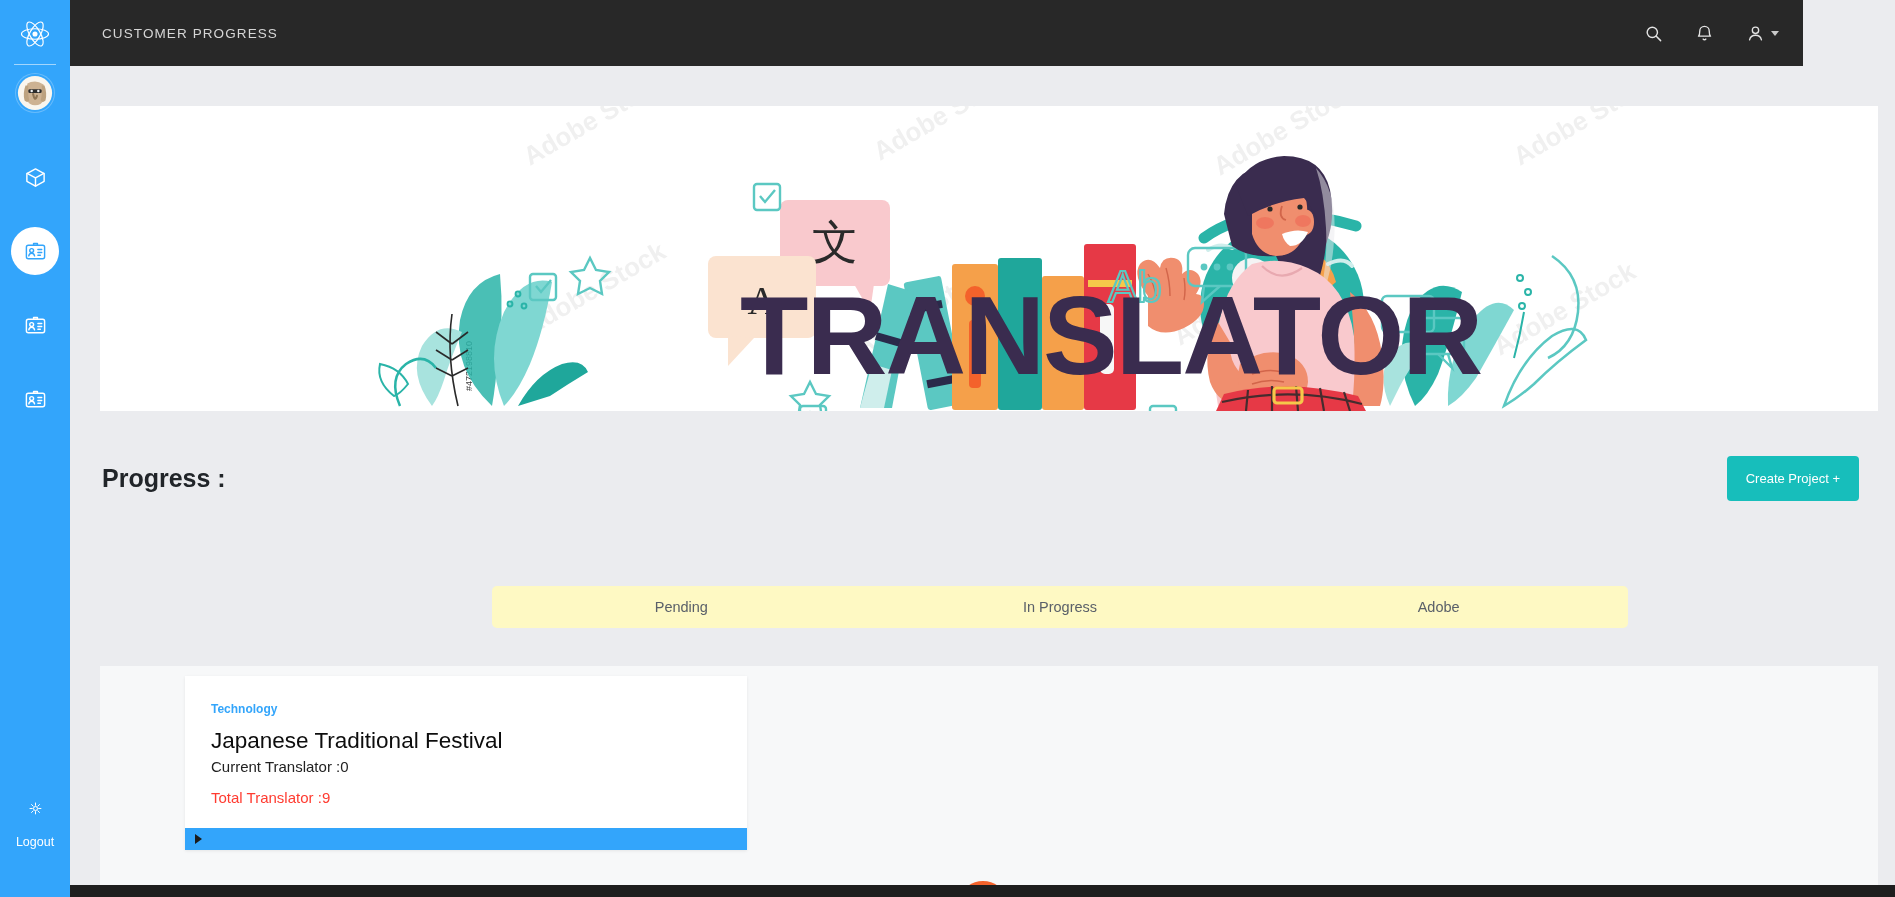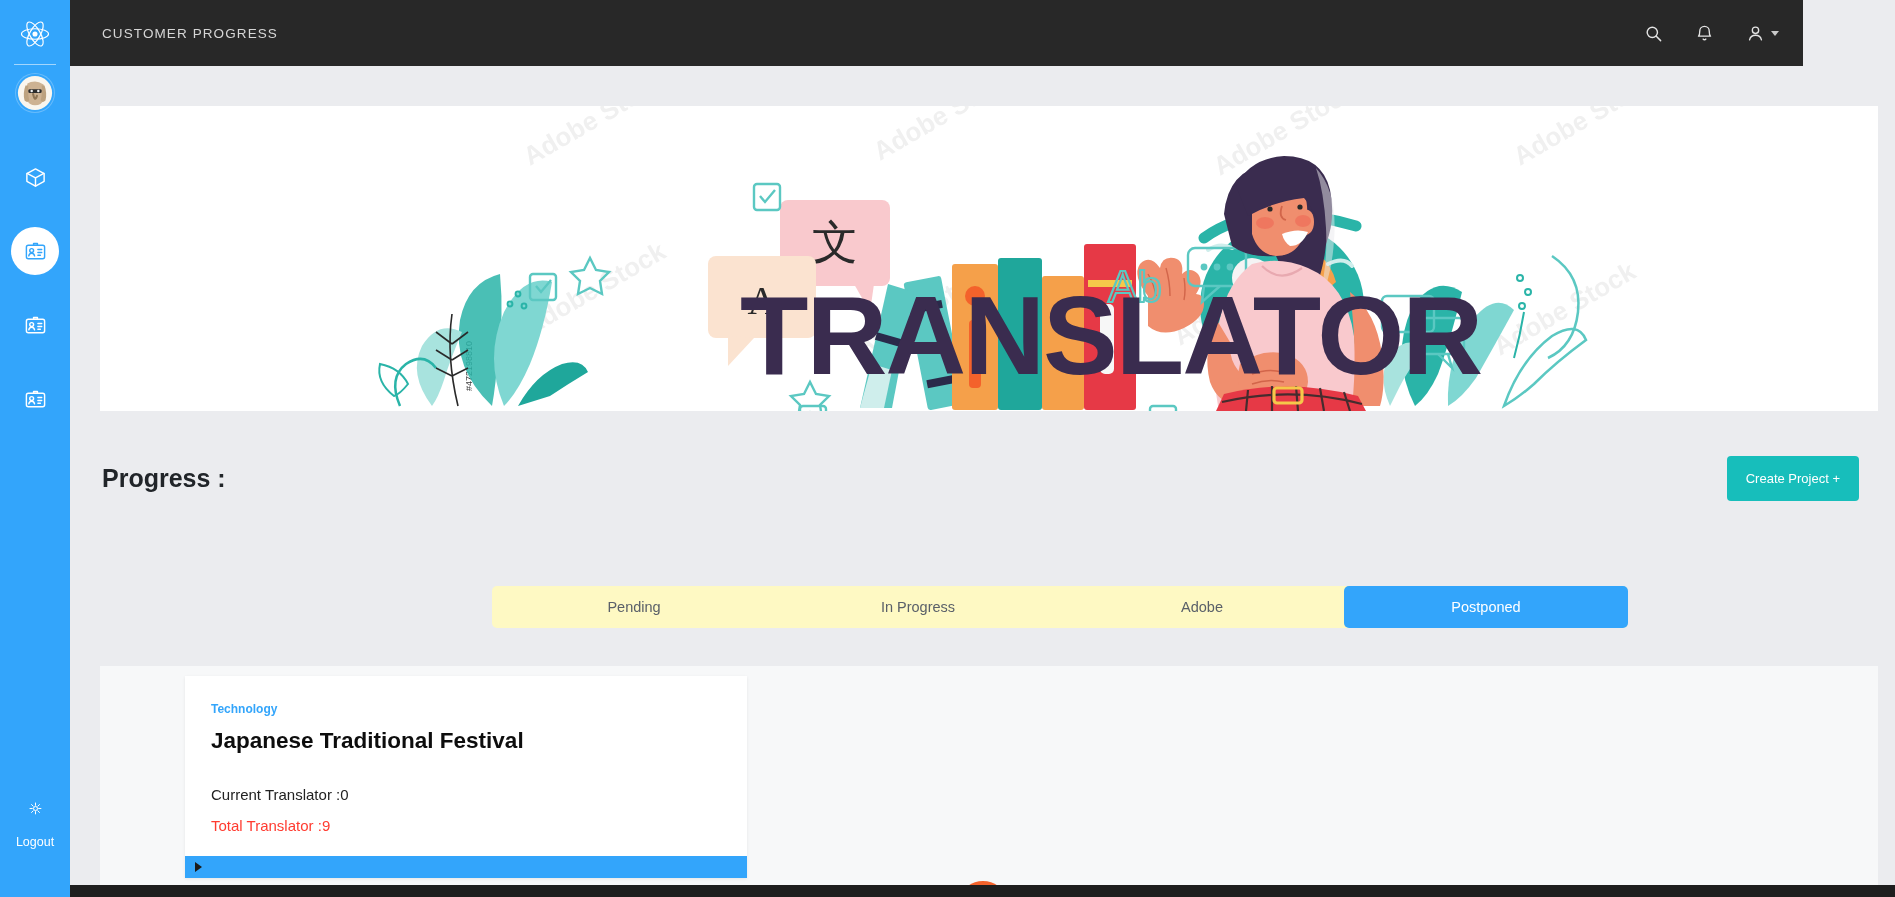--- a/index.html
+++ b/index.html
@@ -123,21 +123,21 @@
     width: 1778px; height: 231px;
     background: #f7f8f9;
   }
   #proj-card {
     position: absolute; left: 85px; top: 10px;
     width: 562px; background: #ffffff;
     box-shadow: 0 1px 3px rgba(0,0,0,.08);
   }
   .card-body { padding: 26px 26px 22px 26px; }
   .card-cat { color: #33a5fb; font-size: 12px; font-weight: bold; margin-bottom: 12px; }
-  .card-title { color: #0d0d0d; font-size: 22.5px; font-weight: bold; margin-bottom: 32px; }
+  .card-title { color: #0d0d0d; font-size: 22.5px; font-weight: normal; margin-bottom: 4px; }
   .card-line { color: #222; font-size: 15px; margin-bottom: 14px; }
   .card-line.red { color: #ff3b30; margin-bottom: 0; }
   .card-foot {
     height: 22px; background: #33a5fb;
     display: flex; align-items: center; padding-left: 10px;
     cursor: pointer;
   }
   .tri {
     width: 0; height: 0;
     border-top: 5px solid transparent;
@@ -440,21 +440,20 @@
   <div id="progress-row">
     <div id="progress-title">Progress :</div>
     <div class="spacer"></div>
     <button id="create-btn">Create Project +</button>
   </div>
 
   <div id="tabs">
     <div class="tab">Pending</div>
     <div class="tab">In Progress</div>
     <div class="tab">Adobe</div>
-    <div class="tab active">Postponed</div>
   </div>
 
   <div id="card-area">
     <div id="proj-card">
       <div class="card-body">
         <div class="card-cat">Technology</div>
         <div class="card-title">Japanese Traditional Festival</div>
         <div class="card-line">Current Translator :0</div>
         <div class="card-line red">Total Translator :9</div>
       </div>

